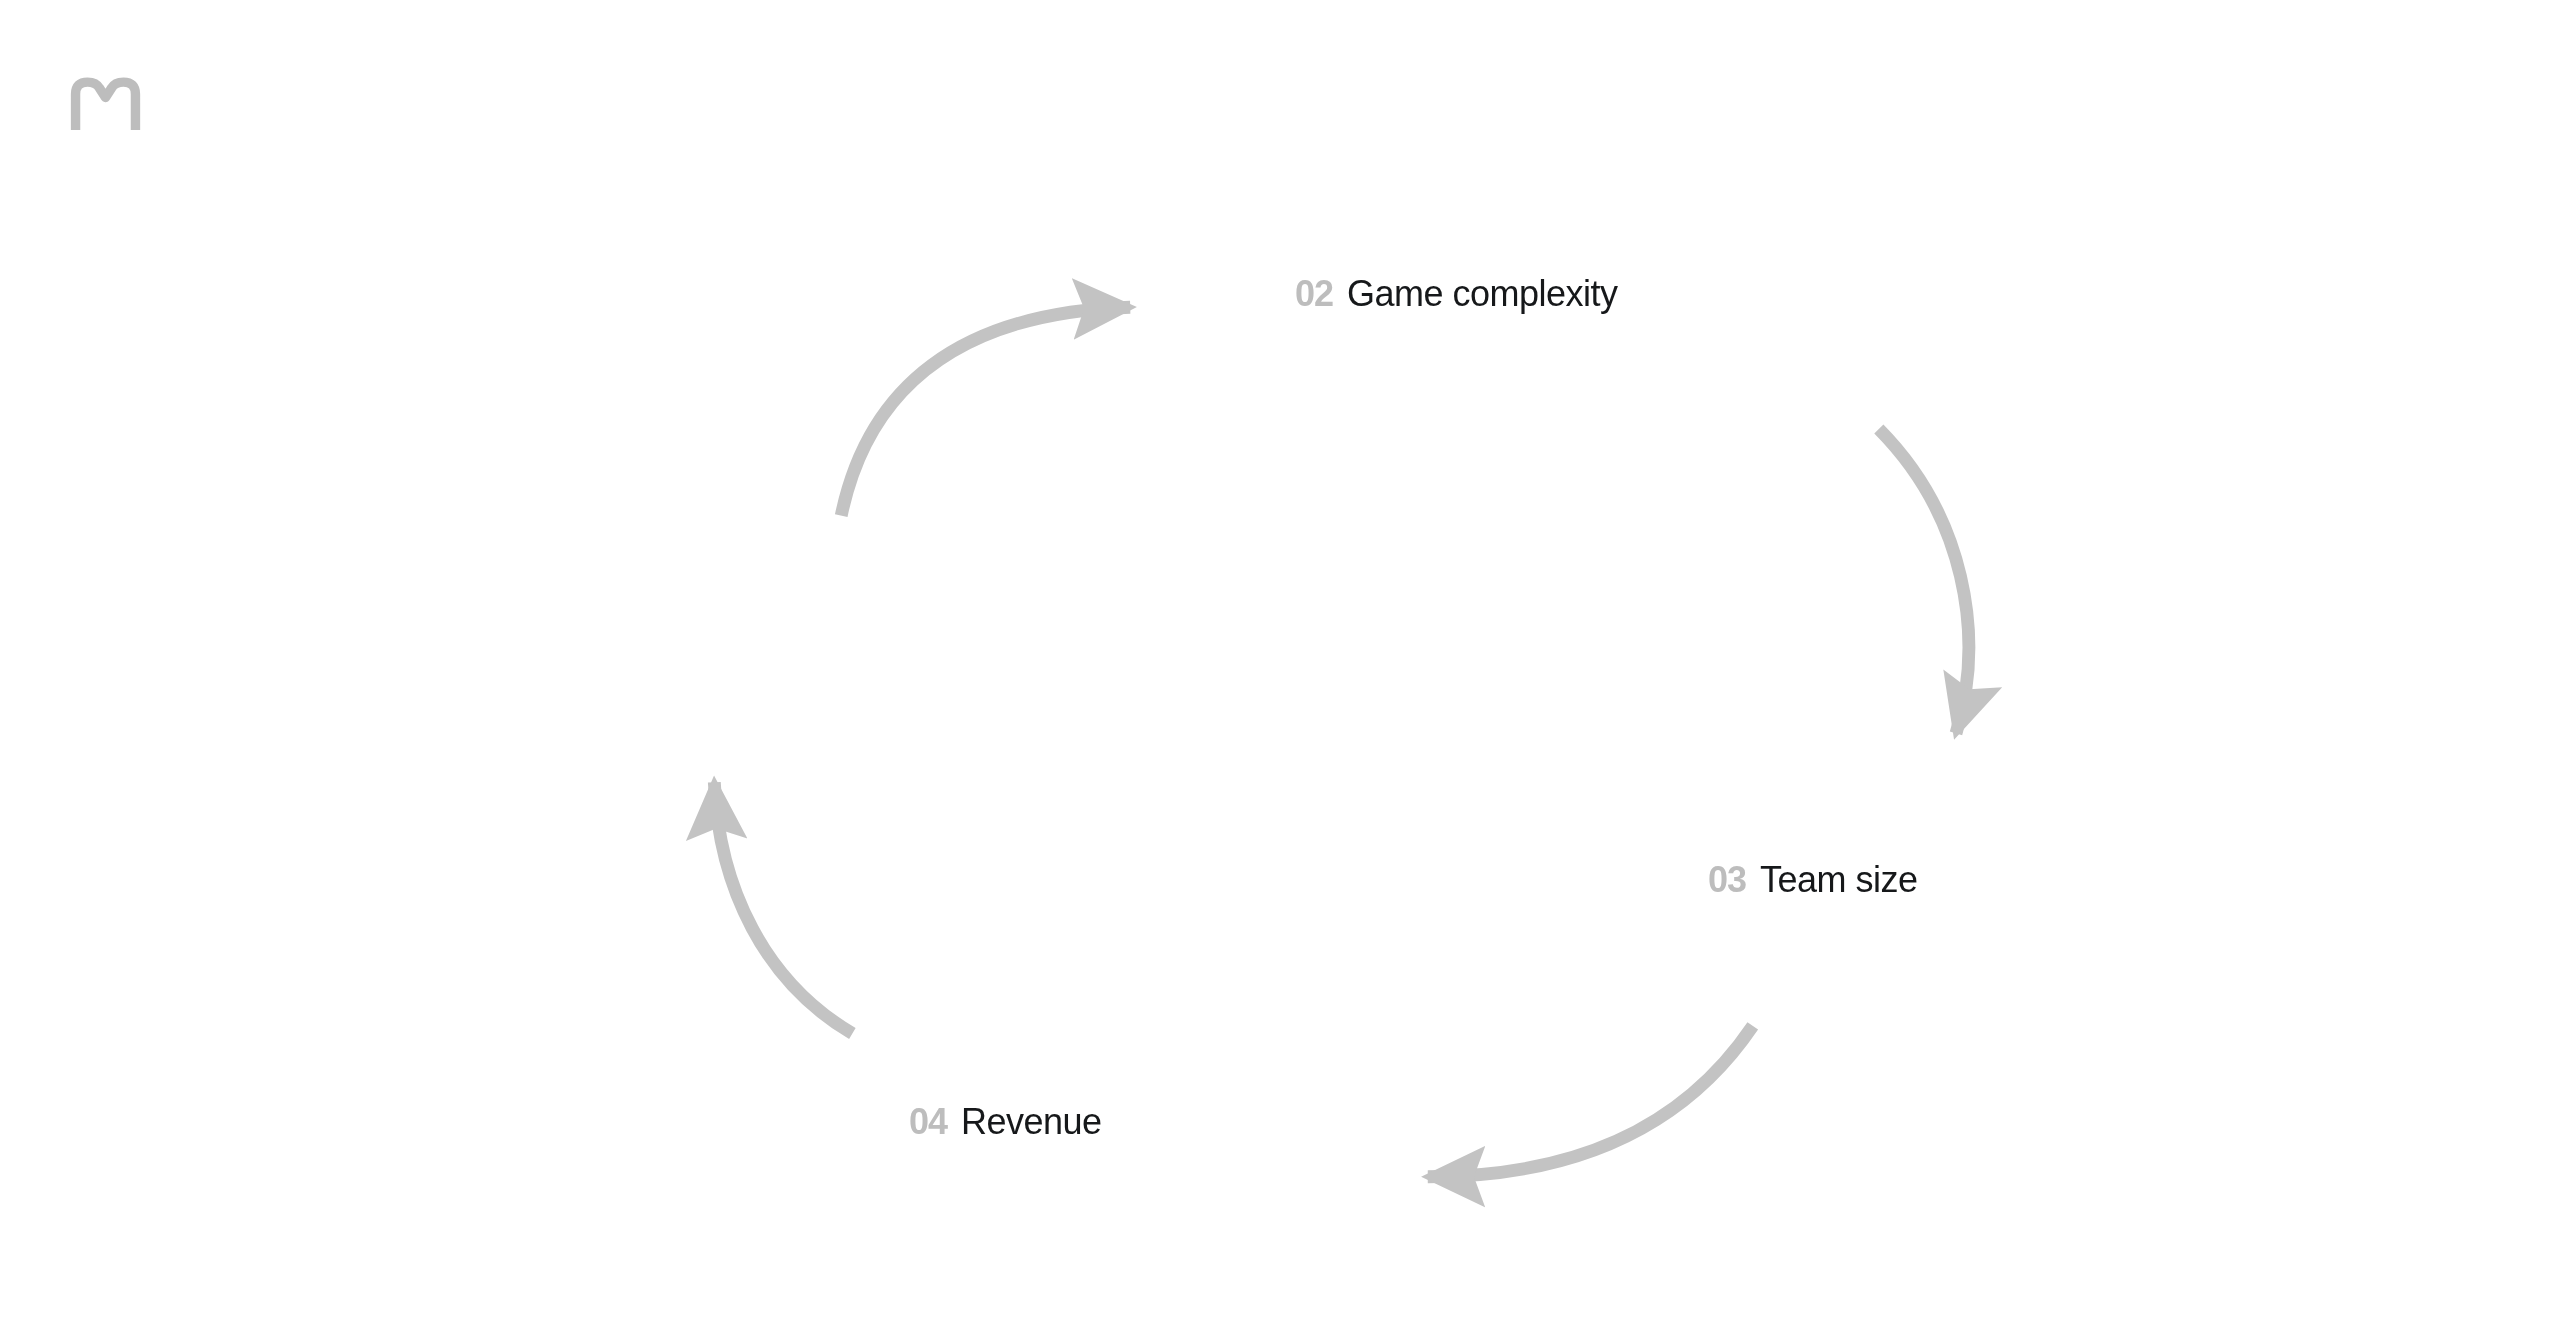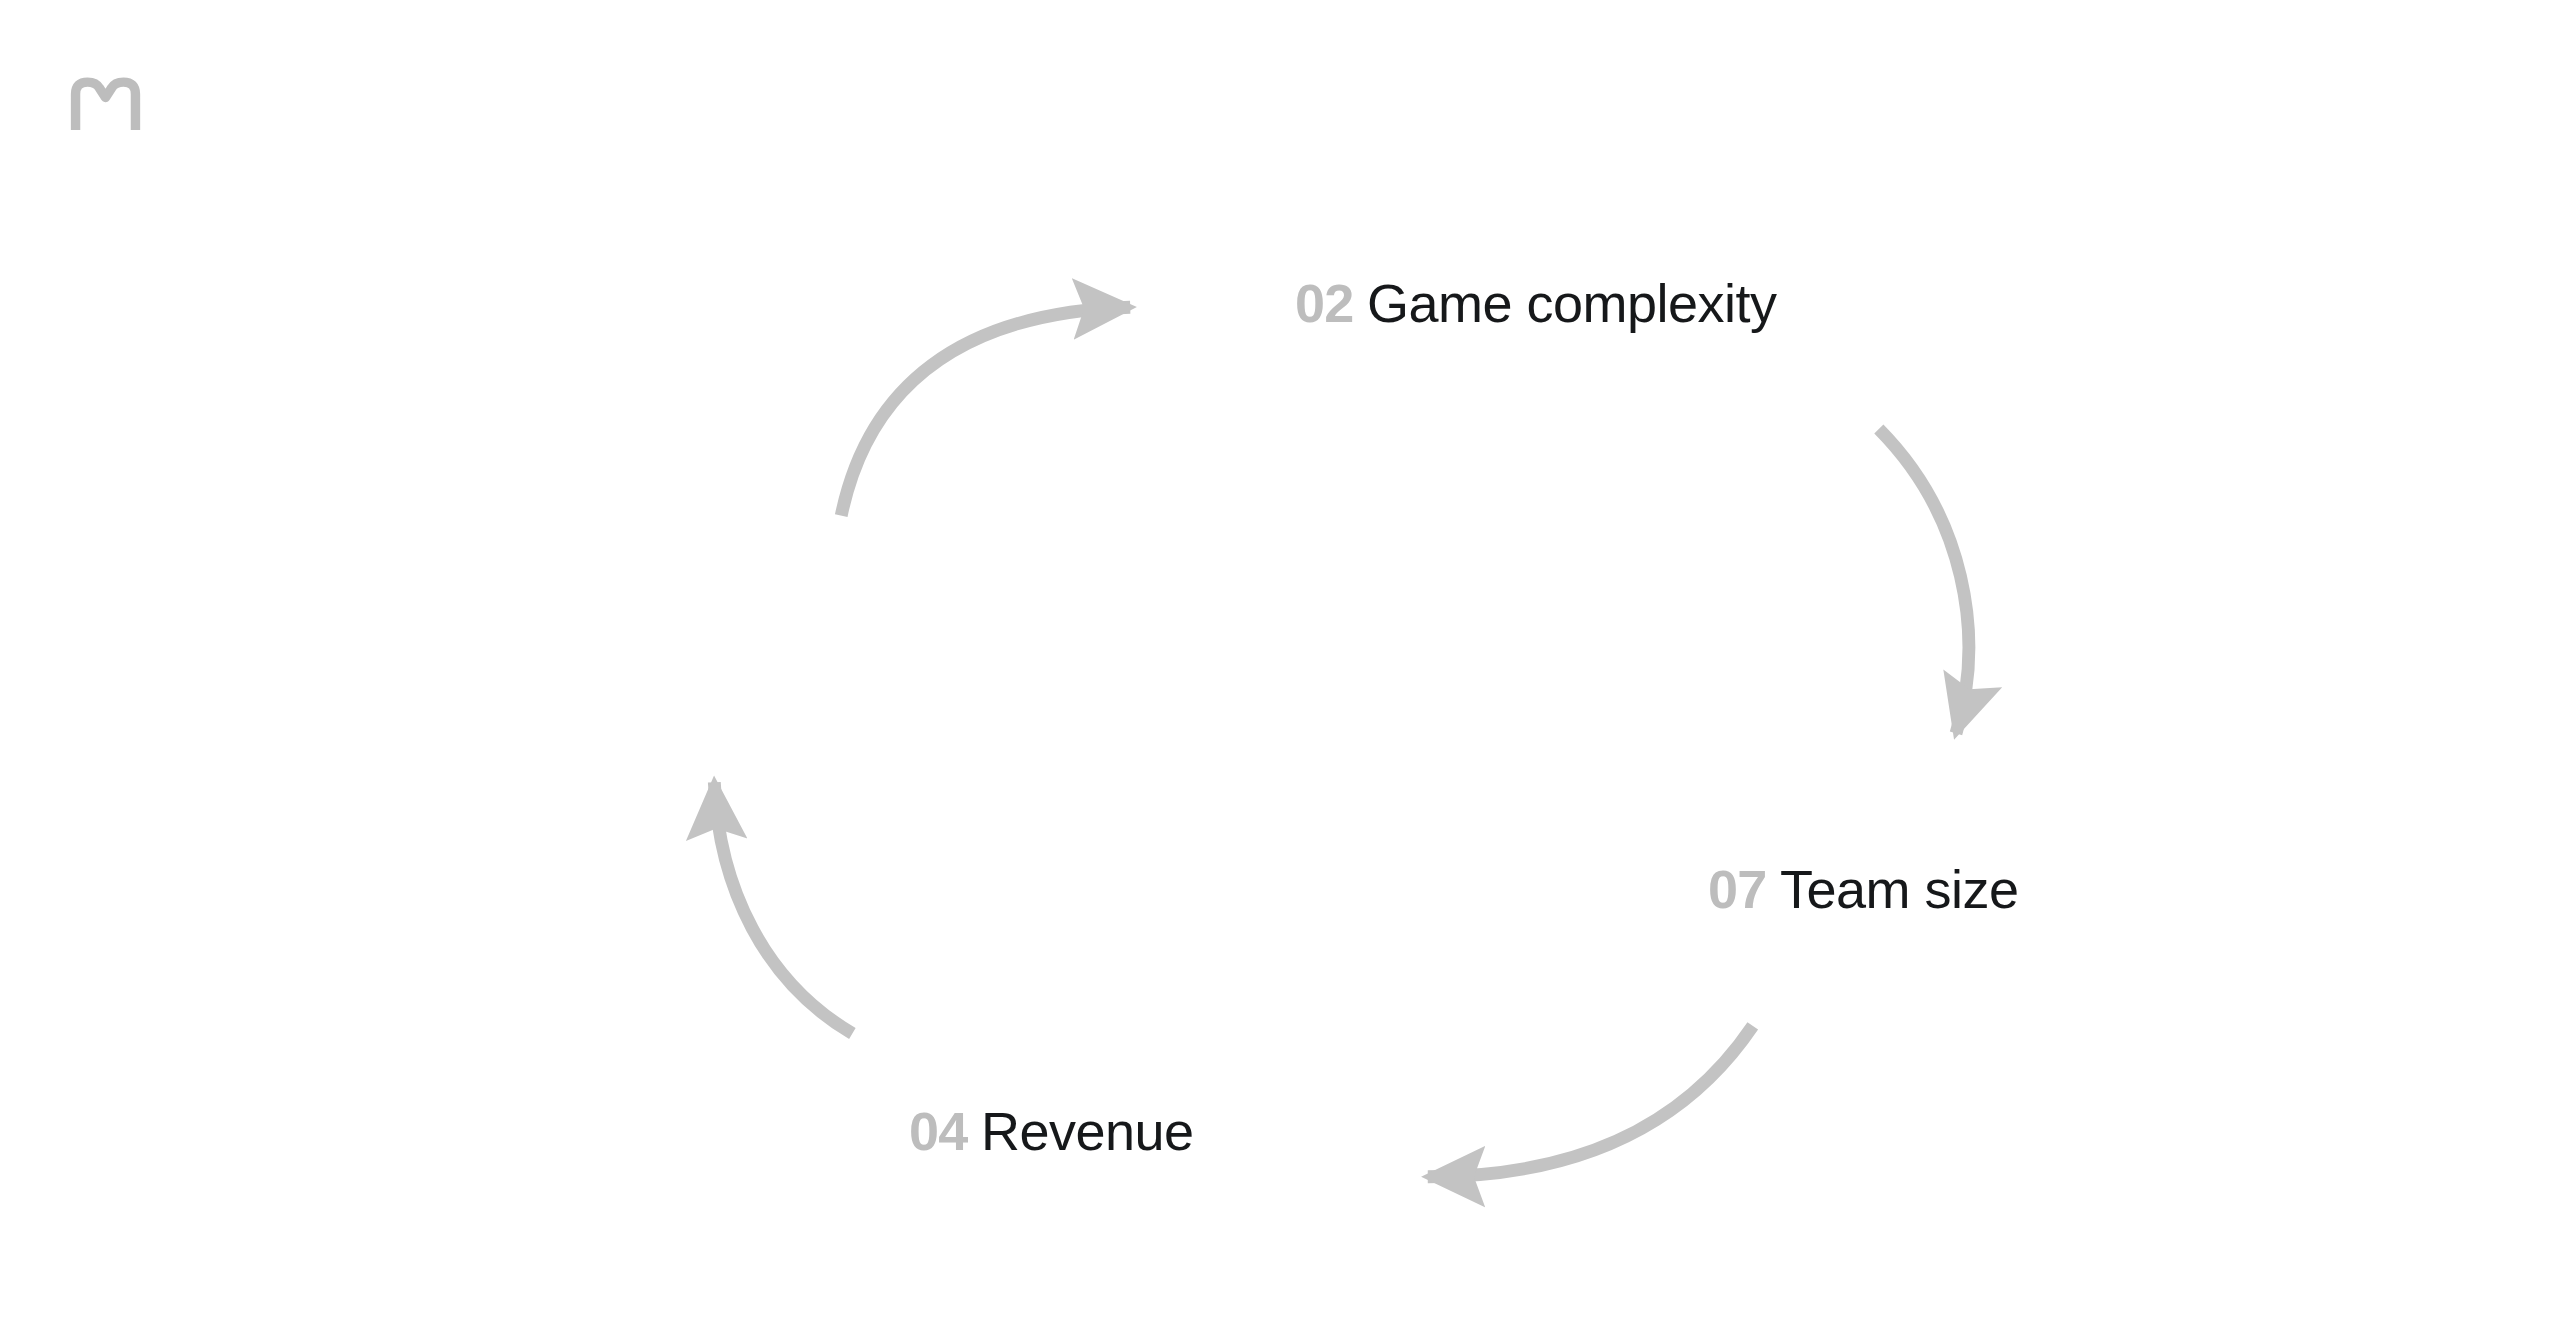--- a/index.html
+++ b/index.html
@@ -37,21 +37,21 @@
     width: 2576px;
     height: 1333px;
     pointer-events: none;
   }
 
   
   .node-label {
     position: absolute;
     white-space: nowrap;
     font-family: "Liberation Sans", sans-serif;
-    font-size: 54px;
+    font-size: 36px;
     line-height: 1.0;
     letter-spacing: -0.5px;
     color: #16181a;
     font-weight: 400;
   }
   .node-num {
     color: #bdbdbd;
     font-weight: 700;
     letter-spacing: -0.9px;
     margin-right: 13.7px;
@@ -93,21 +93,21 @@
 
     <path d="M 994 1205 C 892 1145 838 1035 833 912" fill="none" stroke="#c3c3c3" stroke-width="15" stroke-linecap="butt" marker-end="url(#ah)"></path>
   </svg>
 
 
   <div class="node-label" id="node-02">
     <span class="node-num">02</span><span class="node-text">Game complexity</span>
   </div>
 
   <div class="node-label" id="node-03">
-    <span class="node-num">07</span><span class="node-text">Team size</span>
+    <span class="node-num">03</span><span class="node-text">Team size</span>
   </div>
 
   <div class="node-label" id="node-04">
     <span class="node-num">04</span><span class="node-text">Revenue</span>
   </div>
 
 </div>
 
 
 </body></html>

